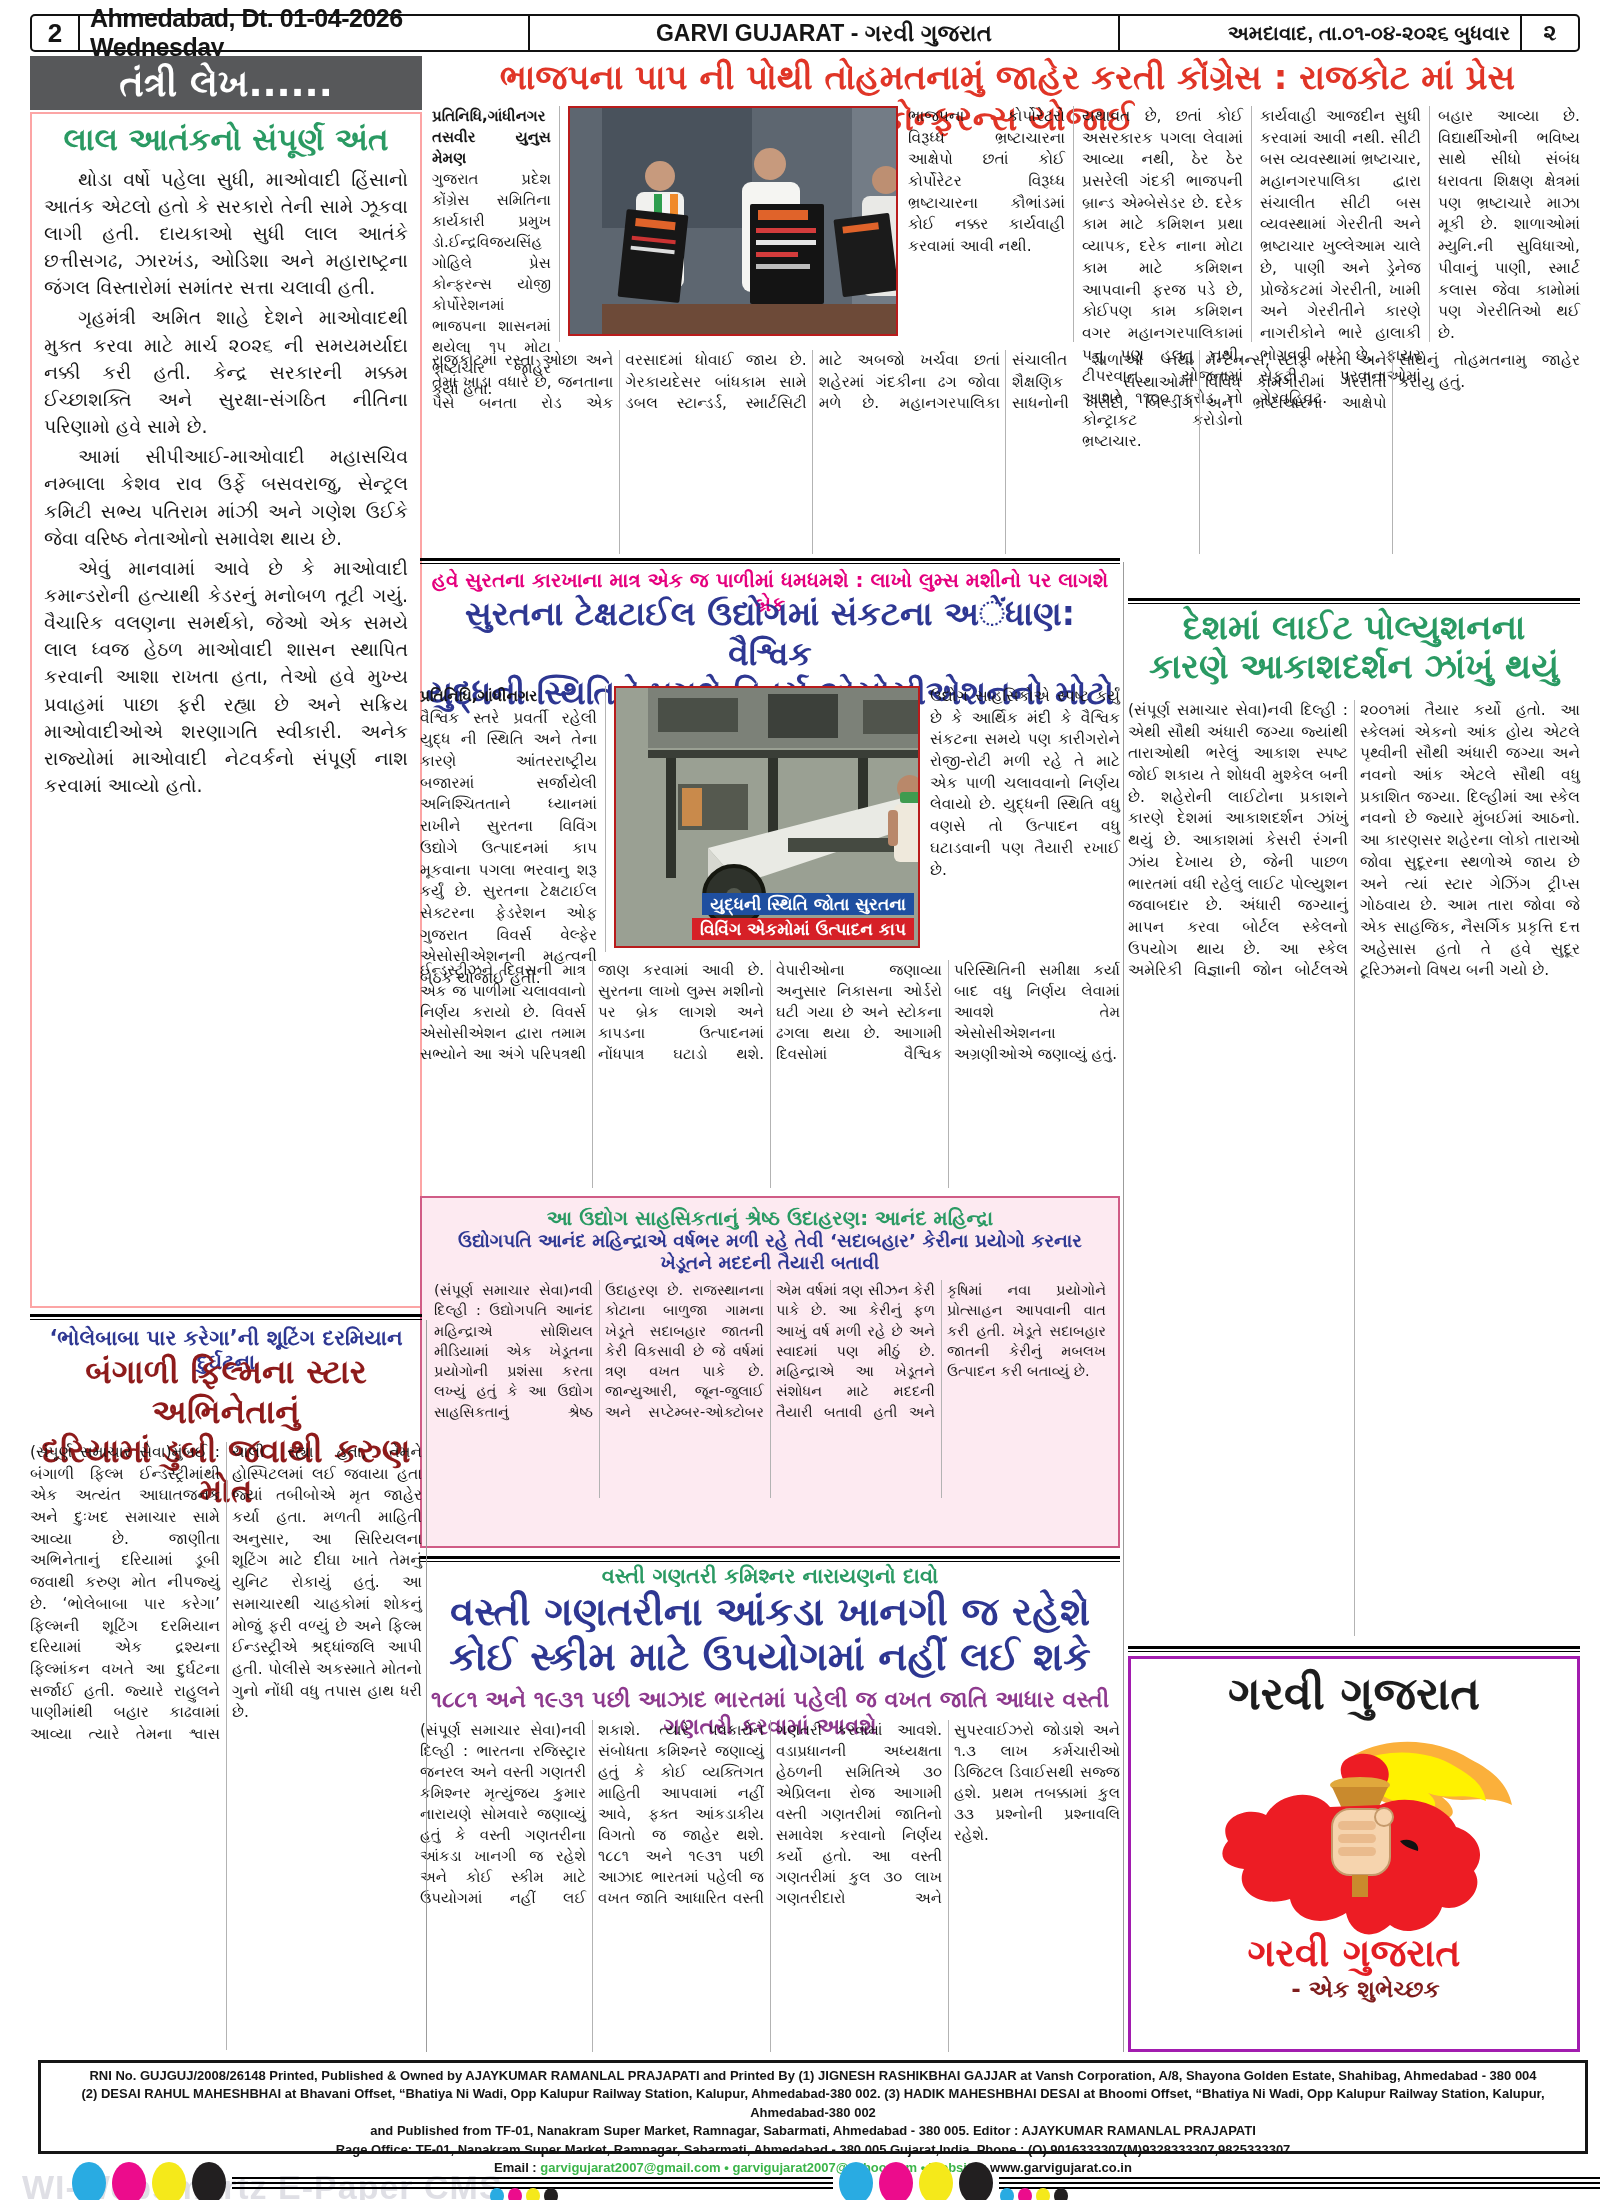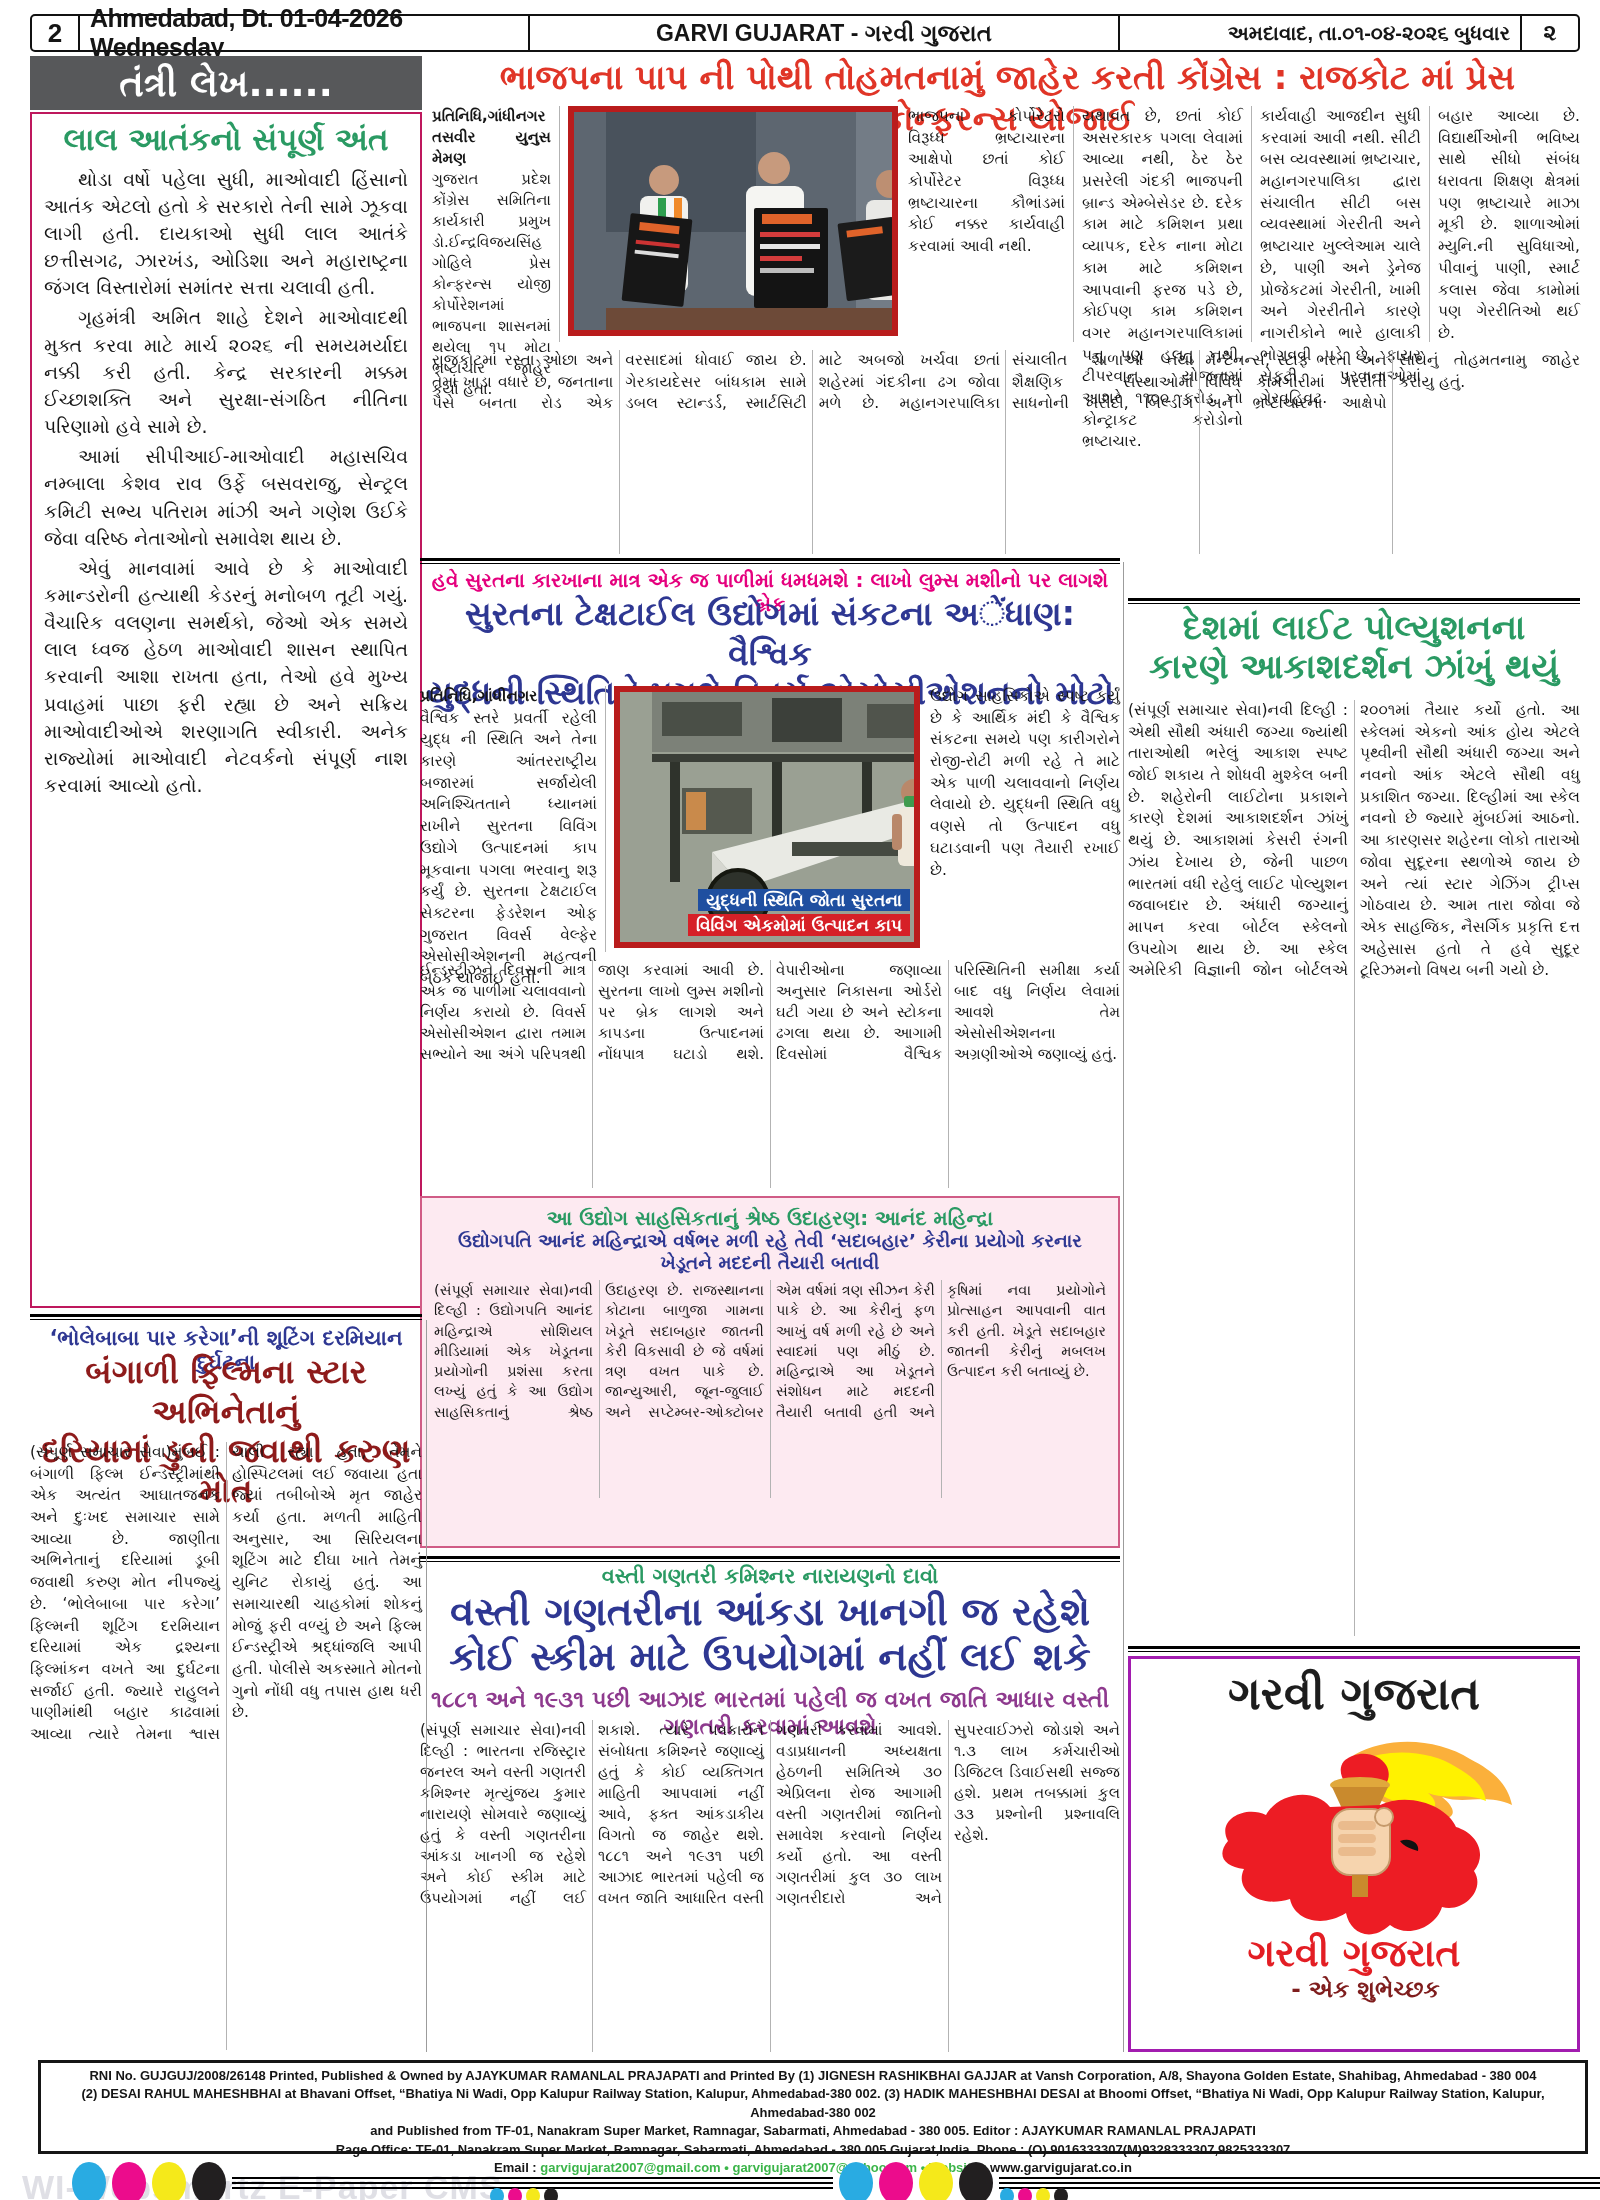--- a/index.html
+++ b/index.html
@@ -15,39 +15,39 @@
   .mh-title { flex:1; justify-content:center; font-size:23px; border-left:2px solid #111; border-right:2px solid #111; }
   .mh-date-gu { width:400px; justify-content:flex-end; font-size:20px; font-weight:bold;border-radius:10px; }
   .mh-pagenum-gu { width:58px; justify-content:center; font-size:22px; border-left:2px solid #111; }
 
   
   .hr-double { height:6px; border-top:3px solid #000; border-bottom:1px solid #000; }
   .vrule { width:1px; background:#9c9c9c; }
 
   
   .ed-label { top:56px; left:30px; width:392px; height:54px; background:#57585a; color:#fff; font-size:37px; font-weight:bold; display:flex; align-items:center; justify-content:center; }
-  .ed-box { top:112px; left:30px; width:392px; height:1196px; border:2px solid #be185d; padding:8px 12px 6px 12px; overflow:hidden; }
+  .ed-box { top:112px; left:30px; width:392px; height:1196px; border:2px solid #fca5a5; padding:8px 12px 6px 12px; overflow:hidden; }
   .ed-head { color:#2a9a63; font-size:31px; font-weight:bold; text-align:center; line-height:1.15; margin-bottom:8px; }
   .ed-box p { font-size:19px; line-height:1.43; text-align:justify; text-indent:34px; margin-bottom:3px; }
 
   
   .kicker { font-weight:bold; text-align:center; }
   .headline { font-weight:bold; text-align:center; }
   .bodytxt { font-size:15.5px; line-height:1.4; text-align:justify; }
   .byline { font-weight:bold; }
   .colflex { display:flex; }
   .colflex > .tcol { border-right:1px solid #b3b3b3; padding-right:8px; margin-right:8px; }
   .colflex > .tcol:last-child { border-right:none; margin-right:0; padding-right:0; }
   .mcols { column-gap:12px; column-rule:1px solid #b3b3b3; }
 
   
   .main-head { top:57px; left:435px; width:1145px; font-size:34px; color:#e03527; }
 
   
-  .photo-frame { border:6px solid #b91c1c; overflow:hidden; position:relative; background:#5d6670;padding-left:32px; }
+  .photo-frame { border:2px solid #b91c1c; overflow:hidden; position:relative; background:#5d6670;padding-left:32px; }
 
   
   .cap-stack { position:absolute; right:4px; bottom:6px; display:flex; flex-direction:column; align-items:flex-end; gap:3px; }
   .cap-blue { background:#1f4fa0; color:#fff; font-weight:bold; font-size:17px; padding:1px 8px; }
   .cap-red { background:#d62027; color:#fff; font-weight:bold; font-size:17px; padding:1px 8px; }
 
   
   .mango-box { top:1196px; left:420px; width:700px; height:352px; background:#fdeaf1; border:2px solid #d05c86; padding:8px 12px; overflow:hidden; }
 
   

